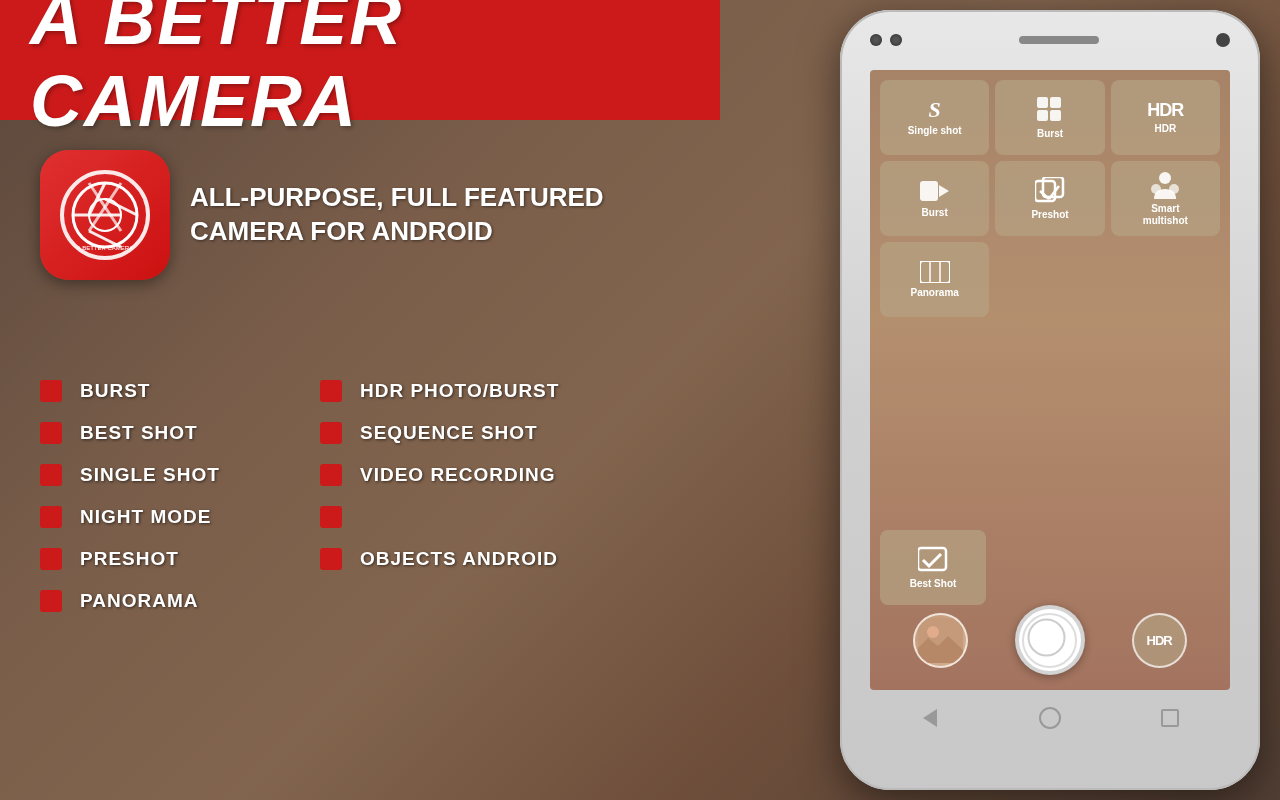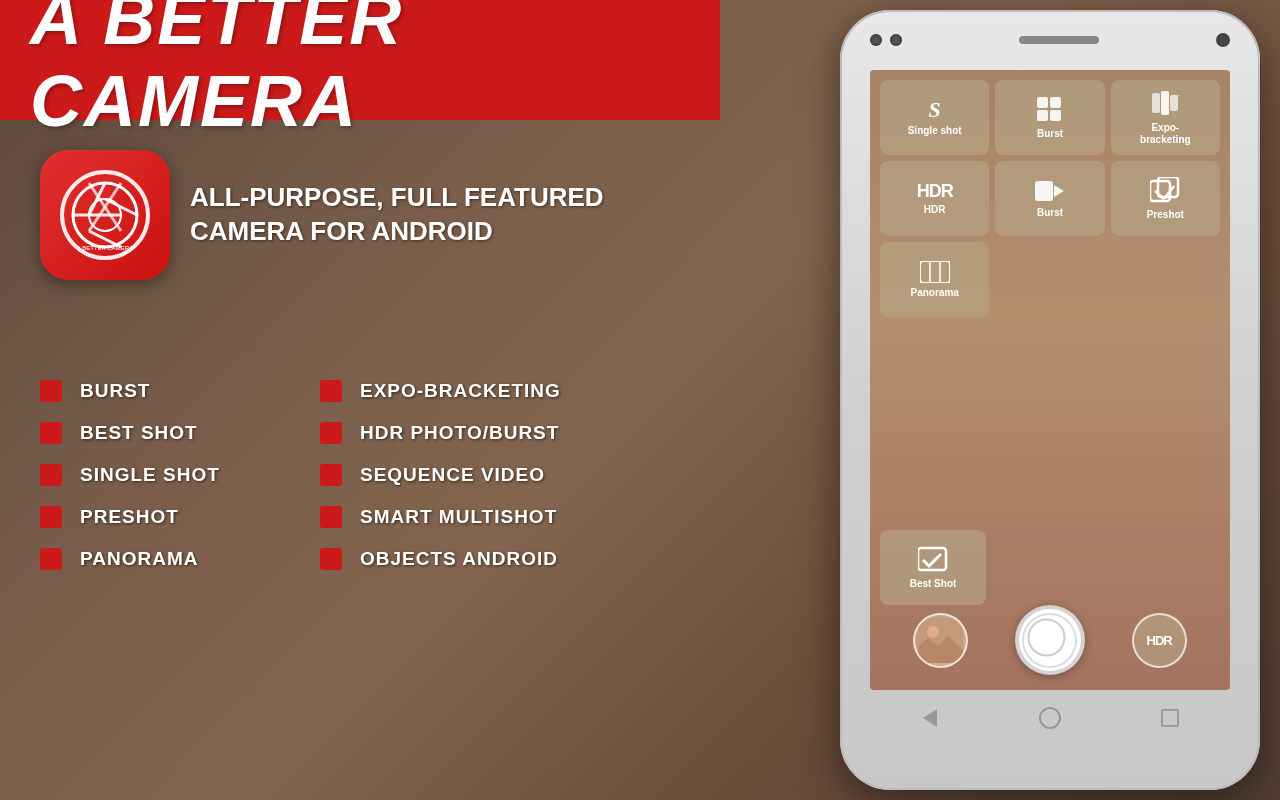--- a/index.html
+++ b/index.html
@@ -400,44 +400,47 @@
     <div class="feature-item">
       <div class="feature-bullet"></div>
       <span class="feature-text">BEST SHOT</span>
     </div>
     <div class="feature-item">
       <div class="feature-bullet"></div>
       <span class="feature-text">SINGLE SHOT</span>
     </div>
     <div class="feature-item">
       <div class="feature-bullet"></div>
+      <span class="feature-text">NIGHT MODE</span>
+    </div>
+    <div class="feature-item">
+      <div class="feature-bullet"></div>
       <span class="feature-text">PRESHOT</span>
     </div>
     <div class="feature-item">
       <div class="feature-bullet"></div>
       <span class="feature-text">PANORAMA</span>
     </div>
   </div>
 
   <div>
     <div class="feature-item">
       <div class="feature-bullet"></div>
-      <span class="feature-text">EXPO-BRACKETING</span>
-    </div>
-    <div class="feature-item">
-      <div class="feature-bullet"></div>
       <span class="feature-text">HDR PHOTO/BURST</span>
     </div>
     <div class="feature-item">
       <div class="feature-bullet"></div>
-      <span class="feature-text">SEQUENCE VIDEO</span>
-    </div>
-    <div class="feature-item">
-      <div class="feature-bullet"></div>
-      <span class="feature-text">SMART MULTISHOT</span>
+      <span class="feature-text">SEQUENCE SHOT</span>
+    </div>
+    <div class="feature-item">
+      <div class="feature-bullet"></div>
+      <span class="feature-text">VIDEO RECORDING</span>
+    </div>
+    <div class="feature-item">
+      <div class="feature-bullet"></div>
     </div>
     <div class="feature-item">
       <div class="feature-bullet"></div>
       <span class="feature-text">OBJECTS ANDROID</span>
     </div>
   </div>
 </div>
 
 <div class="phone-container">
   <div class="phone-frame">
@@ -464,29 +467,20 @@
           <div class="camera-mode-btn">
             <svg width="28" height="28" viewBox="0 0 28 28">
               <rect x="1" y="1" width="11" height="11" rx="2" fill="white" opacity="0.9"></rect>
               <rect x="14" y="1" width="11" height="11" rx="2" fill="white" opacity="0.9"></rect>
               <rect x="1" y="14" width="11" height="11" rx="2" fill="white" opacity="0.9"></rect>
               <rect x="14" y="14" width="11" height="11" rx="2" fill="white" opacity="0.9"></rect>
             </svg>
             <span class="camera-mode-label">Burst</span>
           </div>
 
-          <div class="camera-mode-btn">
-            <svg width="28" height="28" viewBox="0 0 28 28">
-              <rect x="1" y="3" width="8" height="20" rx="2" fill="white" opacity="0.7"></rect>
-              <rect x="10" y="1" width="8" height="24" rx="2" fill="white" opacity="0.9"></rect>
-              <rect x="19" y="5" width="8" height="16" rx="2" fill="white" opacity="0.7"></rect>
-              <text x="27" y="9" fill="white" font-size="9" font-weight="bold">+</text>
-            </svg>
-            <span class="camera-mode-label">Expo-<br>bracketing</span>
-          </div>
 
           <div class="camera-mode-btn">
             <span class="camera-mode-icon icon-hdr-text">HDR</span>
             <span class="camera-mode-label">HDR</span>
           </div>
 
 
           <div class="camera-mode-btn">
             <svg width="30" height="24" viewBox="0 0 30 24">
               <rect x="0" y="2" width="18" height="20" rx="3" fill="white" opacity="0.9"></rect>
@@ -498,20 +492,29 @@
           <div class="camera-mode-btn">
             <svg width="30" height="28" viewBox="0 0 30 28">
               <rect x="0" y="4" width="20" height="20" rx="3" fill="none" stroke="white" stroke-width="2.5"></rect>
               <rect x="8" y="0" width="20" height="20" rx="3" fill="none" stroke="white" stroke-width="2.5"></rect>
               <line x1="5" y1="14" x2="14" y2="22" stroke="white" stroke-width="2.5"></line>
               <line x1="14" y1="22" x2="24" y2="9" stroke="white" stroke-width="2.5"></line>
             </svg>
             <span class="camera-mode-label">Preshot</span>
           </div>
 
+          <div class="camera-mode-btn">
+            <svg width="30" height="28" viewBox="0 0 30 28">
+              <circle cx="15" cy="7" r="6" fill="white" opacity="0.9"></circle>
+              <path d="M4 28 Q4 18 15 18 Q26 18 26 28" fill="white" opacity="0.9"></path>
+              <circle cx="24" cy="18" r="5" fill="white" opacity="0.7"></circle>
+              <circle cx="6" cy="18" r="5" fill="white" opacity="0.7"></circle>
+            </svg>
+            <span class="camera-mode-label">Smart<br>multishot</span>
+          </div>
 
           <div class="camera-mode-btn">
             <svg width="30" height="22" viewBox="0 0 30 22">
               <rect x="0" y="0" width="30" height="22" rx="3" fill="none" stroke="white" stroke-width="2"></rect>
               <line x1="10" y1="0" x2="10" y2="22" stroke="white" stroke-width="1.5"></line>
               <line x1="20" y1="0" x2="20" y2="22" stroke="white" stroke-width="1.5"></line>
             </svg>
             <span class="camera-mode-label">Panorama</span>
           </div>
 

